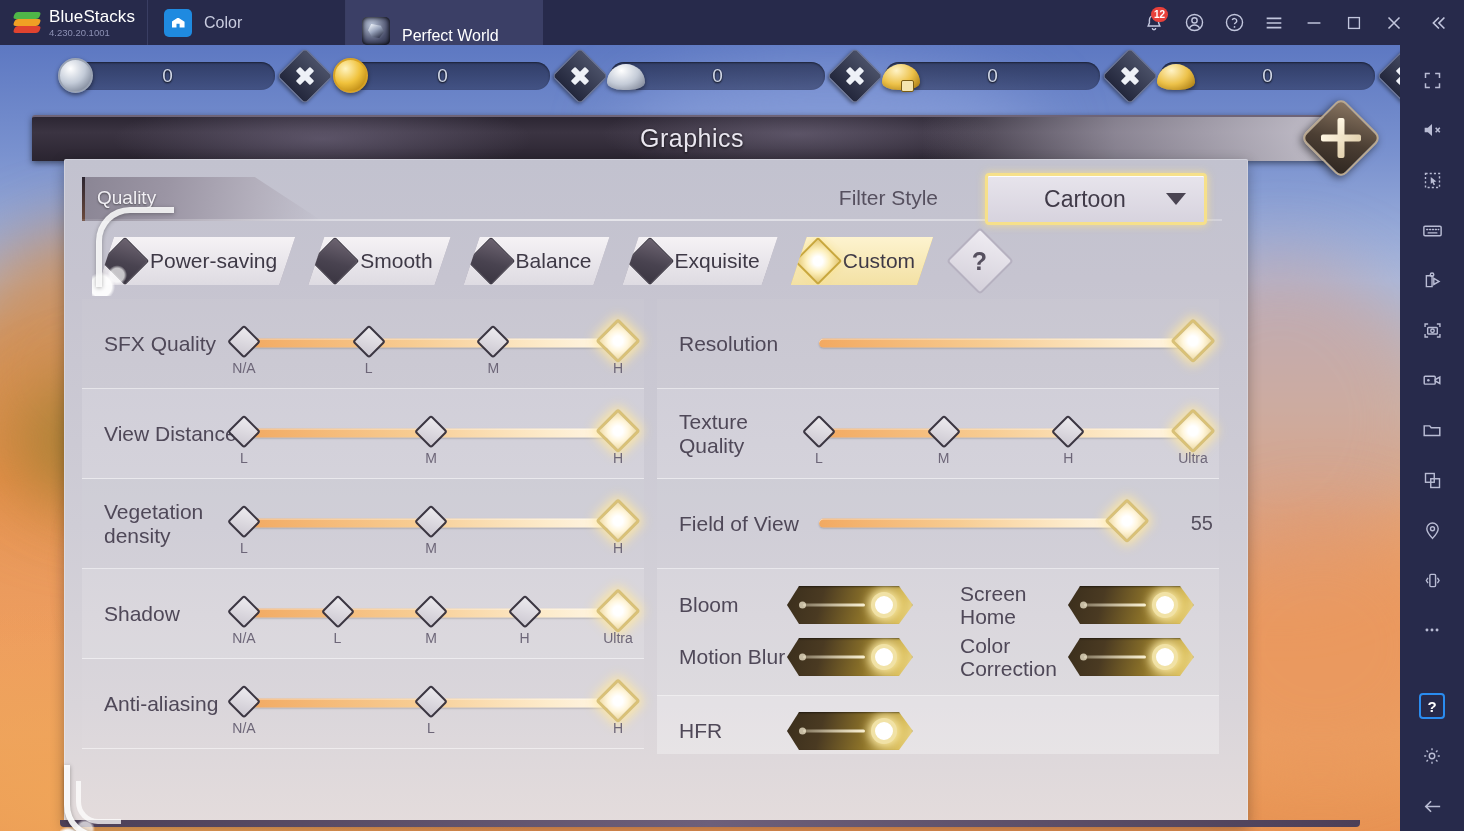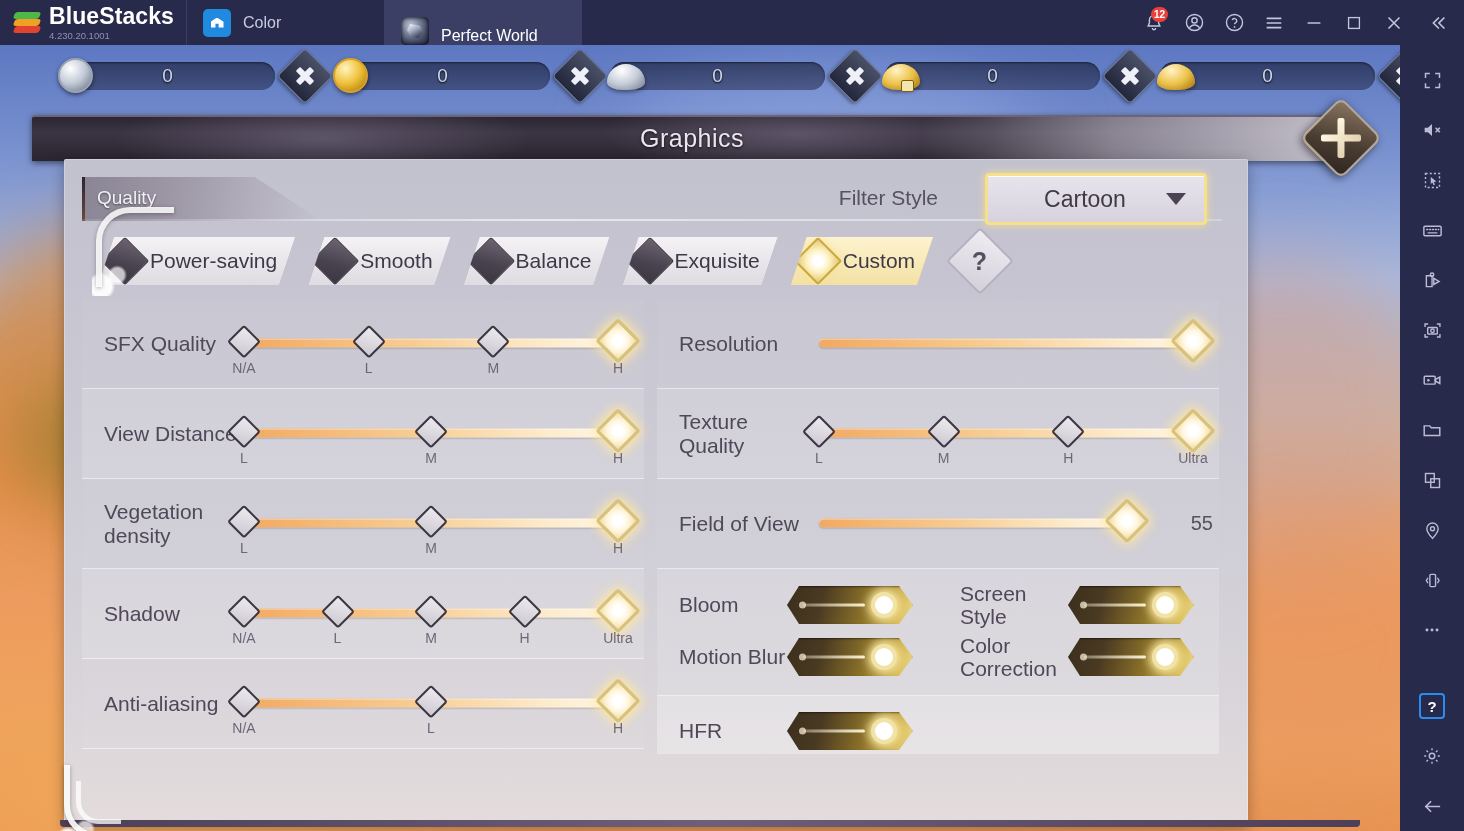--- a/index.html
+++ b/index.html
@@ -19,21 +19,21 @@
   .bs-logo { display: flex; align-items: center; padding: 0 12px 0 14px; gap: 9px; }
   .bs-logo-mark { position: relative; width: 26px; height: 26px; }
   .bs-logo-mark i {
     position: absolute; left: 0; width: 26px; height: 7px; border-radius: 3px;
     transform: skewX(-20deg);
   }
   .bs-logo-mark i:nth-child(1) { top: 2px;  background: #4fb648; }
   .bs-logo-mark i:nth-child(2) { top: 9px;  background: #f0a024; }
   .bs-logo-mark i:nth-child(3) { top: 16px; background: #e0432f; }
   .bs-logo-text { display: flex; flex-direction: column; line-height: 1; }
-  .bs-name { color: #ffffff; font-size: 23px; font-weight: bold; letter-spacing: .1px; }
+  .bs-name { color: #ffffff; font-size: 17px; font-weight: normal; letter-spacing: .1px; }
   .bs-ver { color: #8d91b4; font-size: 9.5px; margin-top: 3px; }
 
   .bs-tab {
     display: flex; align-items: center; gap: 12px;
     padding: 0 26px 0 16px; min-width: 198px;
     border-left: 1px solid #3a3e63;
     color: #c9ccdf; font-size: 16px; position: relative;
   }
   .bs-tab.active { background: #3b3f66; color: #ffffff; align-items: flex-end; }
   .bs-tab-ico {
@@ -625,21 +625,21 @@
               <div class="toggle-block">
                 <div class="toggle-grid">
                   <div class="toggle-cell">
                     <div class="toggle-name">Bloom</div>
                     <div class="switch">
                       <div class="switch-rail"></div>
                       <div class="switch-knob"></div>
                     </div>
                   </div>
                   <div class="toggle-cell">
-                    <div class="toggle-name">Screen Style</div>
+                    <div class="toggle-name">Screen Home</div>
                     <div class="switch">
                       <div class="switch-rail"></div>
                       <div class="switch-knob"></div>
                     </div>
                   </div>
                   <div class="toggle-cell">
                     <div class="toggle-name">Motion Blur</div>
                     <div class="switch">
                       <div class="switch-rail"></div>
                       <div class="switch-knob"></div>

